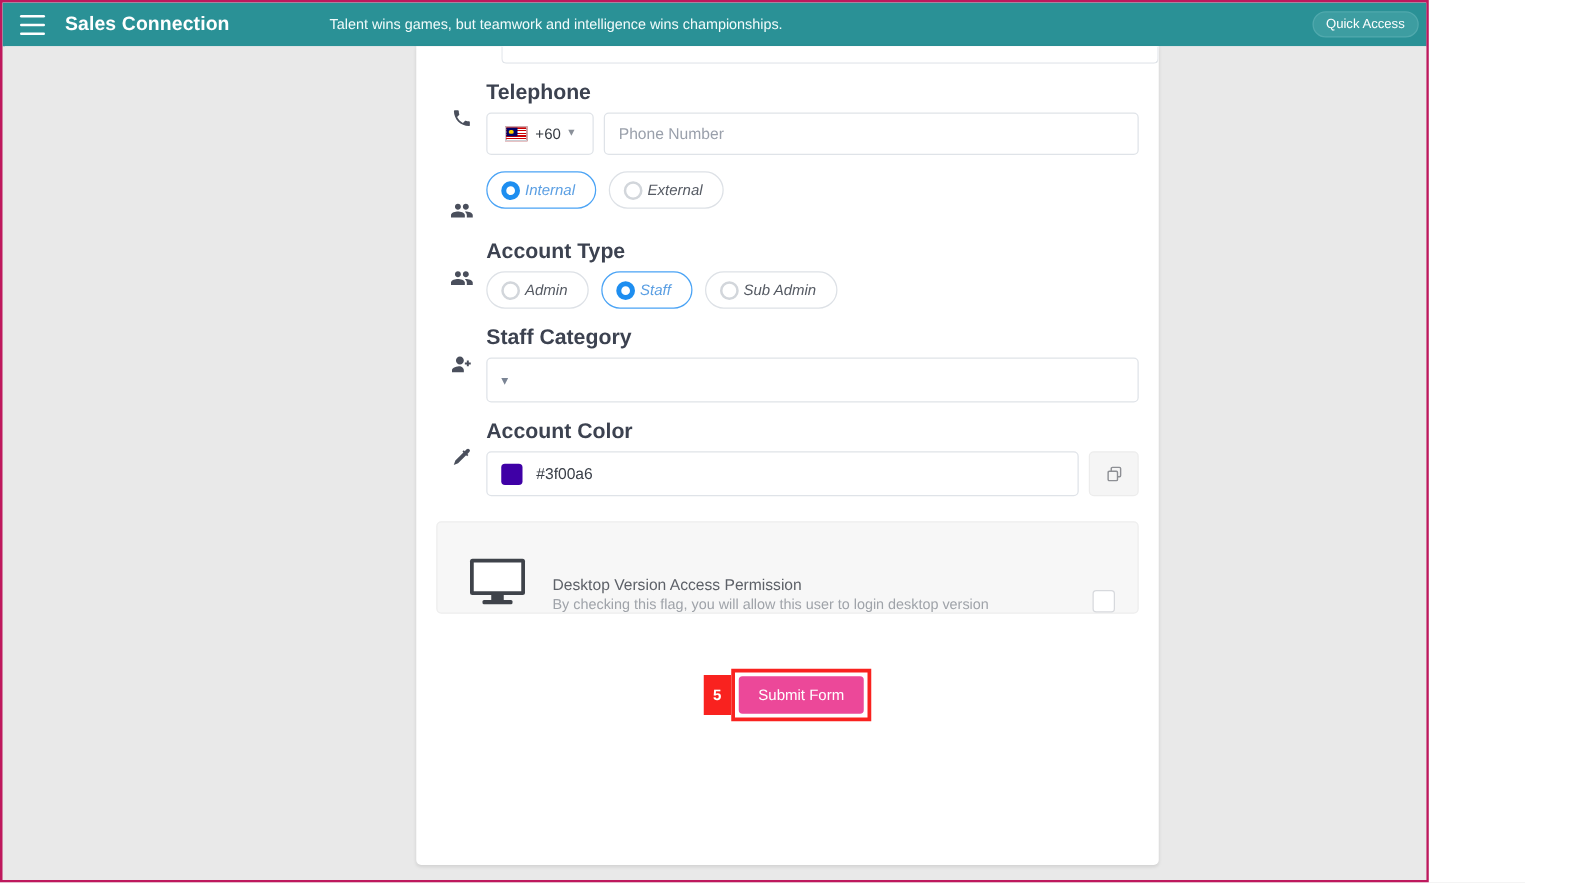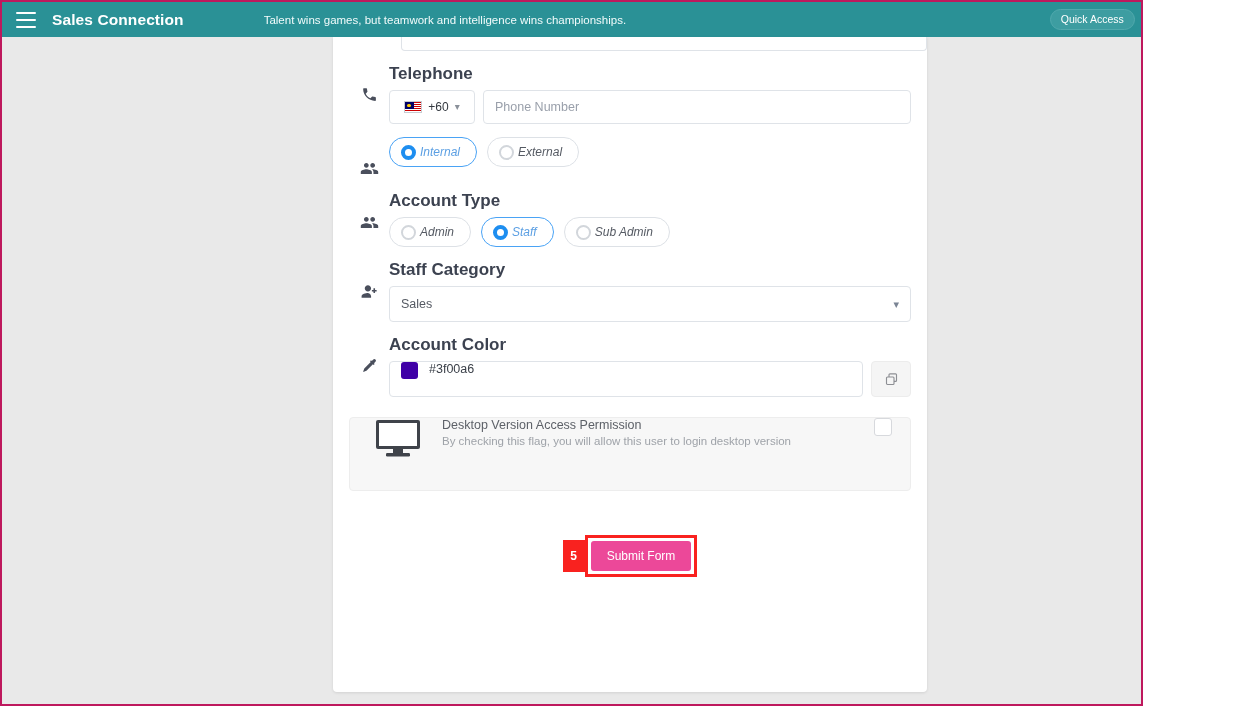--- a/index.html
+++ b/index.html
@@ -296,20 +296,21 @@
   .select-chev { color: #7a8494; font-size: 11px; }
 
   
   .color-wrap { display: flex; gap: 8px; align-items: stretch; }
   .color-input {
     flex: 1;
     height: 36px;
     border: 1px solid #dfe3e8;
     border-radius: 4px;
     display: flex;
+    align-items: center;
     gap: 11px;
     padding: 0 11px;
     background: #fff;
     cursor: pointer;
   }
   .swatch {
     width: 17px; height: 17px;
     border-radius: 3px;
     flex: 0 0 auto;
   }
@@ -327,21 +328,21 @@
   }
 
   
   .perm-panel {
     margin: 20px 16px 0 16px;
     background: #f7f7f7;
     border: 1px solid #ededed;
     border-radius: 4px;
     height: 74px;
     display: flex;
-    align-items: flex-start;
+    align-items: flex-end;
     padding: 0 18px 0 24px;
   }
   .monitor {
     flex: 0 0 auto;
     margin-right: 20px;
   }
   .perm-text { flex: 1; }
   .perm-title {
     font-size: 12.5px;
     color: #5d6168;
@@ -519,21 +520,20 @@
         <div class="field-row">
           <div class="field-icon">
             <svg width="19" height="19" viewBox="0 0 24 24" fill="#4a4f5c">
               <path d="M10 12c2.21 0 4-1.79 4-4s-1.79-4-4-4-4 1.79-4 4 1.79 4 4 4zm0 2c-2.67 0-8 1.34-8 4v2h12v-2c0-2.66-3.33-4-4-4z"></path>
               <path d="M19 8h-2v2h-2v2h2v2h2v-2h2v-2h-2z"></path>
             </svg>
           </div>
           <div class="field-main">
             <label class="field-label">Staff Category</label>
             <div class="select-box">
-              <span class="select-value">Sales</span>
               <span class="select-chev">▾</span>
             </div>
           </div>
         </div>
 
         <div class="field-row">
           <div class="field-icon">
             <svg width="18" height="18" viewBox="0 0 24 24" fill="#4a4f5c">
               <path d="M20.7 3.3a2.1 2.1 0 0 0-3 0l-2 2-1-1-1.4 1.4 1 1-8.6 8.6L4 19.9l4.6-1.7 8.6-8.6 1 1 1.4-1.4-1-1 2-2a2.1 2.1 0 0 0 0-3z"></path>
             </svg>

